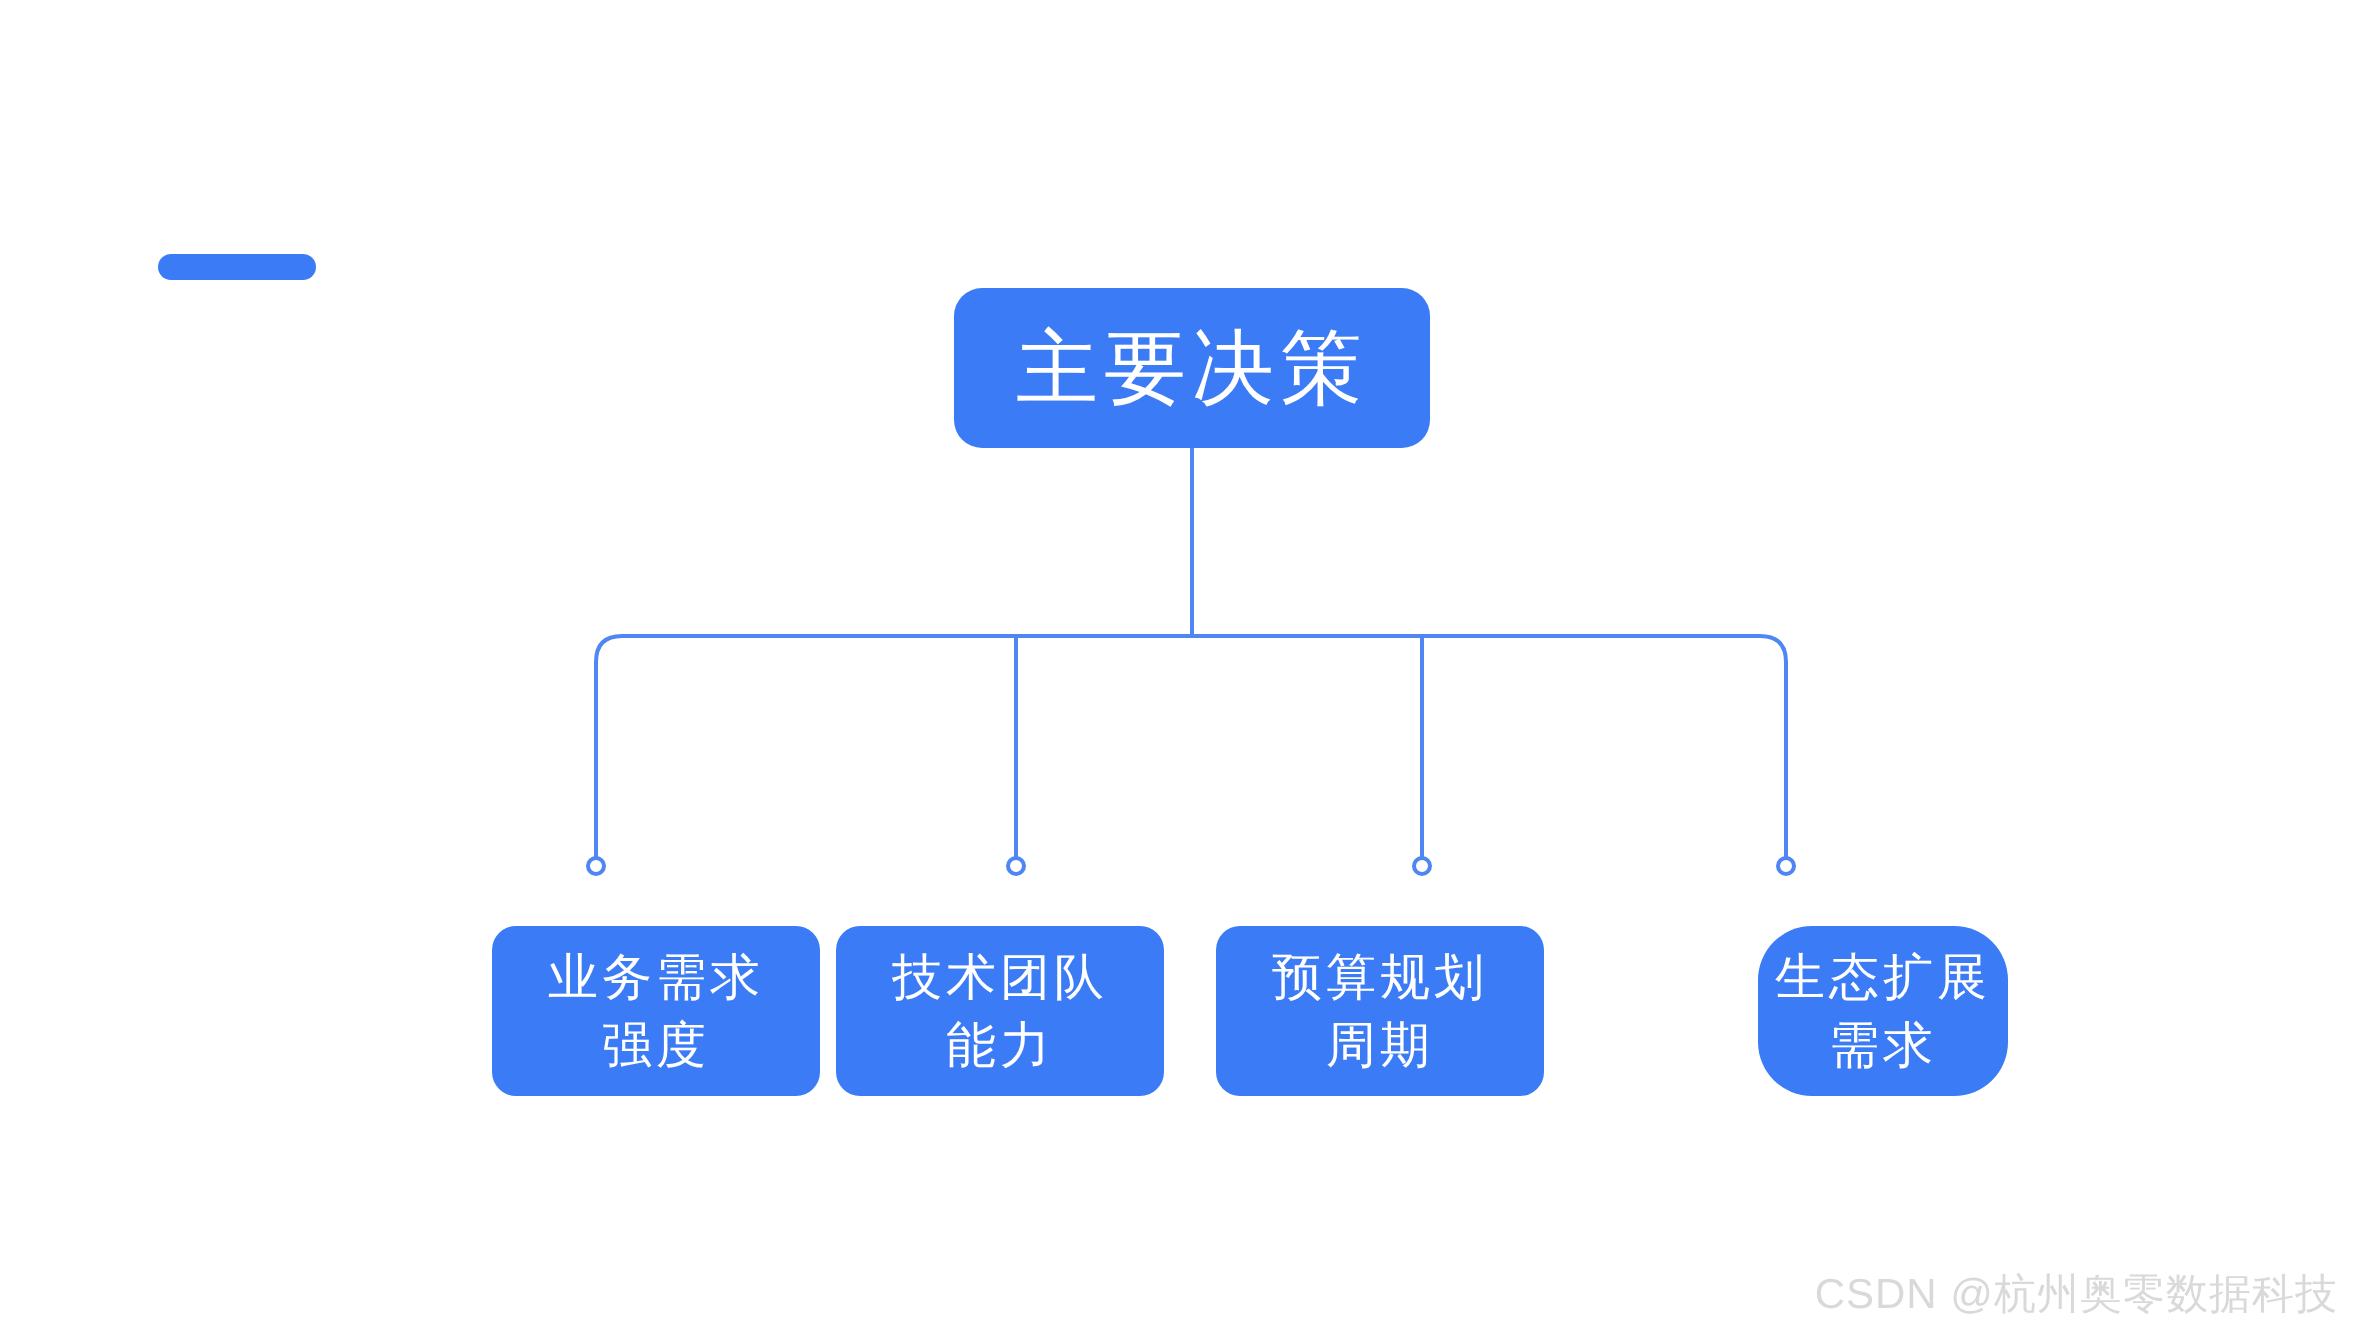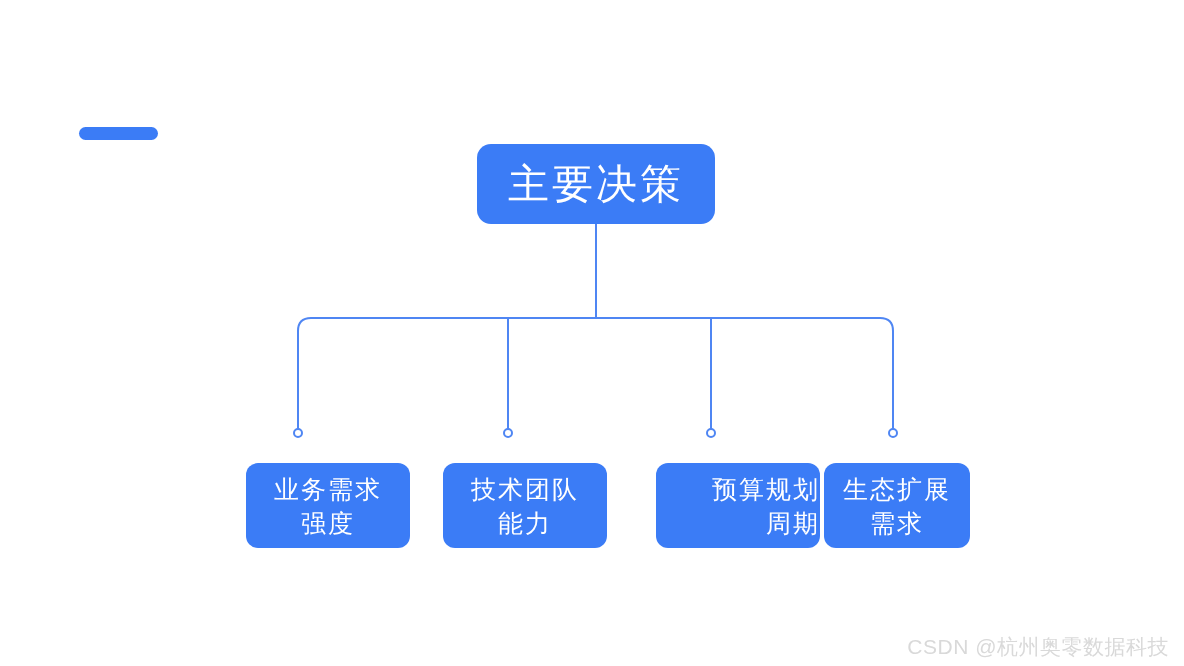--- a/index.html
+++ b/index.html
@@ -65,23 +65,23 @@
   .node-child {
     top: 463px;
     width: 164px; height: 85px;
     border-radius: 12px;
     font-size: 25px;
     line-height: 34px;
     letter-spacing: 2px;
     font-weight: 400;
   }
   .node-child-1 { left: 246px; }
-  .node-child-2 { left: 443px; }
-  .node-child-3 { left: 656px; align-items: flex-end; }
-  .node-child-4 { left: 824px; width: 146px; }
+  .node-child-2 { left: 418px; }
+  .node-child-3 { left: 608px; }
+  .node-child-4 { left: 879px; width: 125px; border-radius: 27px; }
   .watermark {
     position: absolute;
     right: 15px; bottom: 5px;
     font-size: 21px;
     color: var(--watermark-gray);
     letter-spacing: 0.5px;
     white-space: nowrap;
   }
 </style>
 </head>

